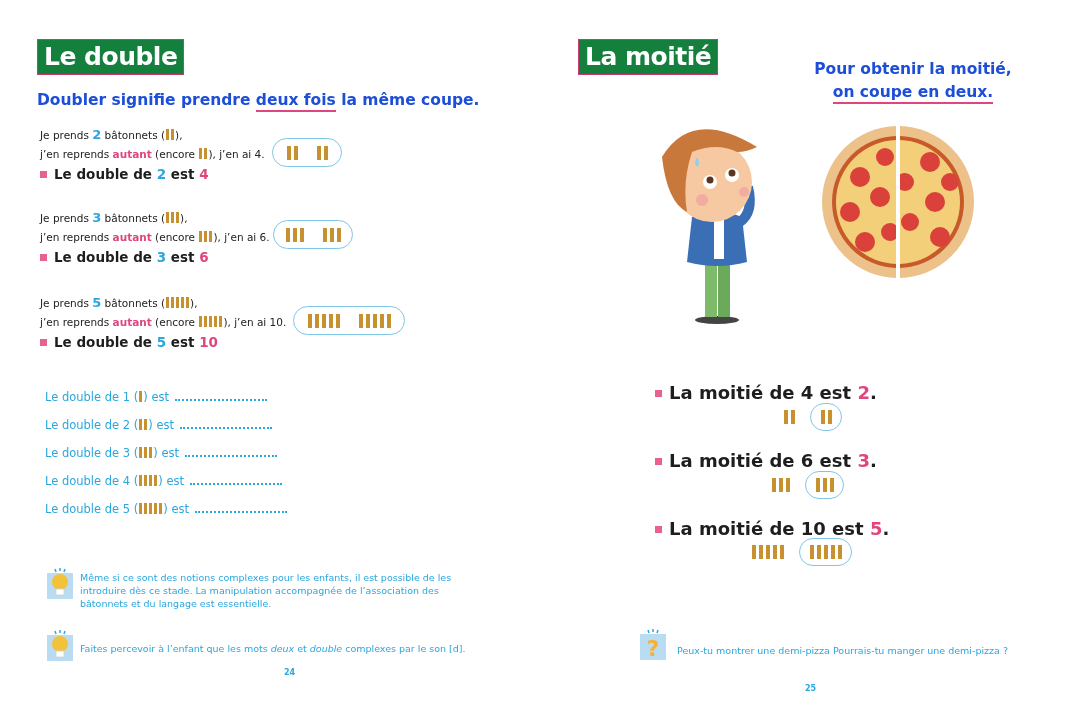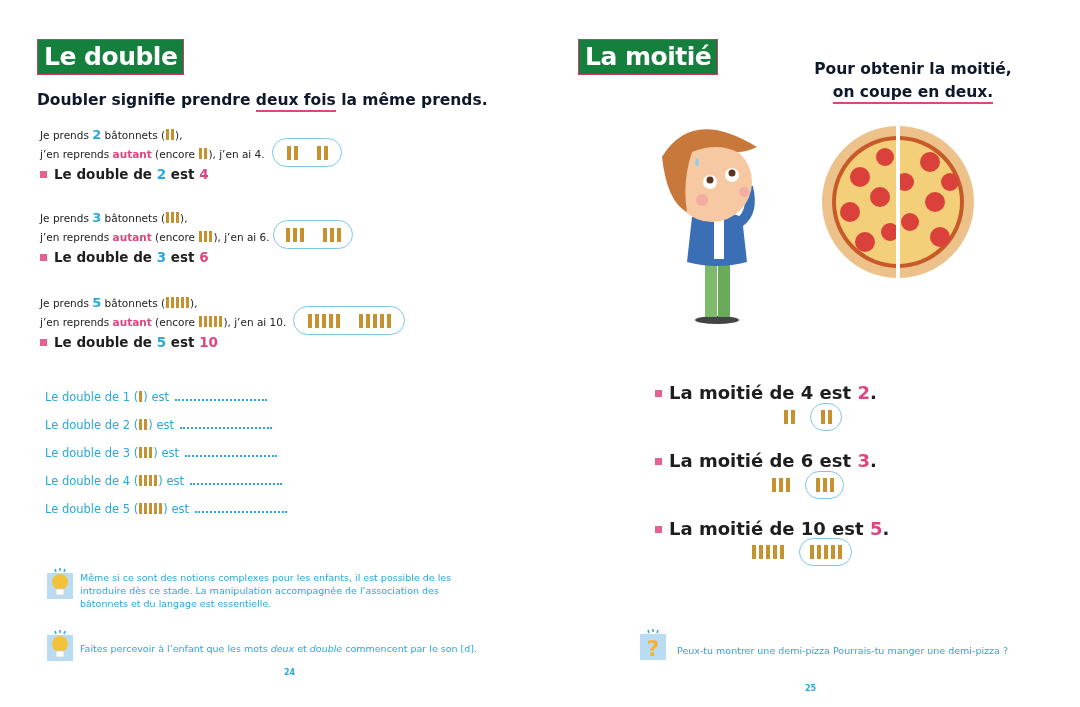--- a/index.html
+++ b/index.html
@@ -3,21 +3,21 @@
 <meta charset="utf-8">
 <style>
   * { box-sizing: border-box; margin: 0; padding: 0; }
   html, body { width: 1080px; height: 707px; background: #ffffff; overflow: hidden; }
   body { position: relative; font-family: "DejaVu Sans", sans-serif; color: #1e1e1e; }
   .page { position: absolute; top: 0; height: 707px; }
   #page-left { left: 0; width: 540px; }
   #page-right { left: 540px; width: 540px; }
   .abs { position: absolute; }
   .title-box { background: #15803d; border: 1px solid #c93a6f; color: #fff; font-weight: bold; font-size: 25px; line-height: 34px; padding: 0 6px; letter-spacing: -0.5px; white-space: nowrap; }
-  .pink-head { color: #0f172a; font-weight: bold; font-size: 15.5px; white-space: nowrap; }
+  .pink-head { color: #1d4ed8; font-weight: bold; font-size: 15.5px; white-space: nowrap; }
   .underline { border-bottom: 2px solid #e0457f; padding-bottom: 1px; }
   .small { font-size: 10.5px; color: #222; line-height: 19px; white-space: nowrap; }
   .num-blue { color: #2aa7de; font-weight: bold; font-size: 13px; }
   .pink-bold { color: #e0457f; font-weight: bold; }
   .result { font-size: 13.5px; font-weight: bold; color: #1e1e1e; white-space: nowrap; }
   .result .num-b { color: #2aa7de; }
   .result .num-p { color: #e0457f; }
   .bullet { display: inline-block; width: 7px; height: 7px; background: #e0457f; margin-right: 7px; vertical-align: middle; position: relative; top: -1px; opacity: 0.85; }
   .stick { display: inline-block; width: 3px; height: 11px; background: #c8912f; margin: 0 1px; vertical-align: -1px; }
   .stick-lg { display: inline-block; width: 4px; height: 14px; background: #c8912f; margin: 0 1.5px; vertical-align: middle; }
@@ -34,21 +34,21 @@
   .oval-sm { border: 1.5px solid #7fc6e6; border-radius: 16px; height: 28px; padding: 0 8px; display: flex; align-items: center; }
 </style>
 </head>
 <body>
 
 <div id="page-left" class="page">
 
   <div class="abs title-box" style="left:37px; top:39px;">Le double</div>
 
   <div class="abs pink-head" style="left:37px; top:91px;">
-    <span>Doubler signifie prendre </span><span class="underline">deux fois</span><span> la même prends.</span>
+    <span>Doubler signifie prendre </span><span class="underline">deux fois</span><span> la même coupe.</span>
   </div>
 
   <div class="abs" style="left:40px; top:125px;">
     <div class="small">
       <span>Je prends </span><span class="num-blue">2</span><span> bâtonnets (</span><span class="stick"></span><span class="stick"></span><span>),</span>
     </div>
     <div class="small">
       <span>j’en reprends </span><span class="pink-bold">autant</span><span> (encore </span><span class="stick"></span><span class="stick"></span><span>), j’en ai 4.</span>
     </div>
     <div class="result" style="margin-top:2px;">
@@ -150,21 +150,21 @@
 
   <div class="abs note-icon" style="left:45px; top:629px;">
     <svg width="30" height="34" viewBox="0 0 30 34">
       <rect x="2" y="6" width="26" height="26" fill="#b9dcf2"></rect>
       <path d="M10 2 l1 3 M15 1 v3 M20 2 l-1 3" stroke="#2aa7de" stroke-width="1.5"></path>
       <circle cx="15" cy="15" r="8" fill="#f3c23b"></circle>
       <rect x="11" y="22" width="8" height="6" fill="#fff" stroke="#d0d0d0" stroke-width="0.8"></rect>
     </svg>
   </div>
   <div class="abs note" style="left:80px; top:642px; white-space:nowrap;">
-    <span>Faites percevoir à l’enfant que les mots </span><i>deux</i><span> et </span><i>double</i><span> commencent par le son [d].</span>
+    <span>Faites percevoir à l’enfant que les mots </span><i>deux</i><span> et </span><i>double</i><span> complexes par le son [d].</span>
   </div>
 
   <div class="abs page-num" style="left:264px; top:668px;margin-left:20px;">24</div>
 </div>
 
 <div id="page-right" class="page">
 
   <div class="abs title-box" style="left:38px; top:39px;">La moitié</div>
 
   <div class="abs pink-head" style="left:258px; top:58px; width:230px; text-align:center; line-height:23px;">

